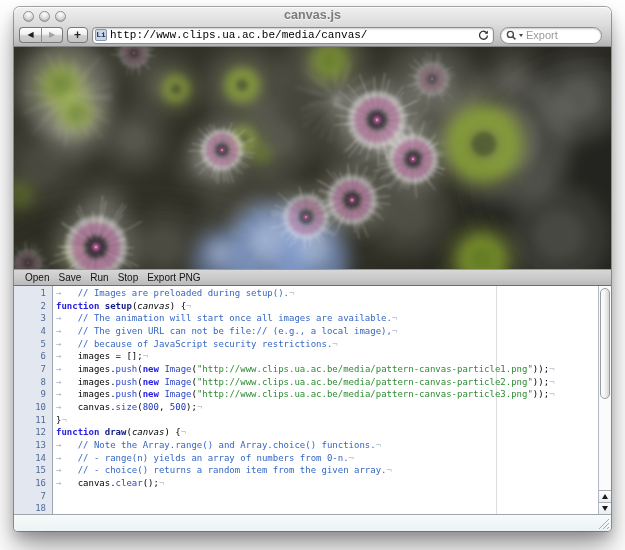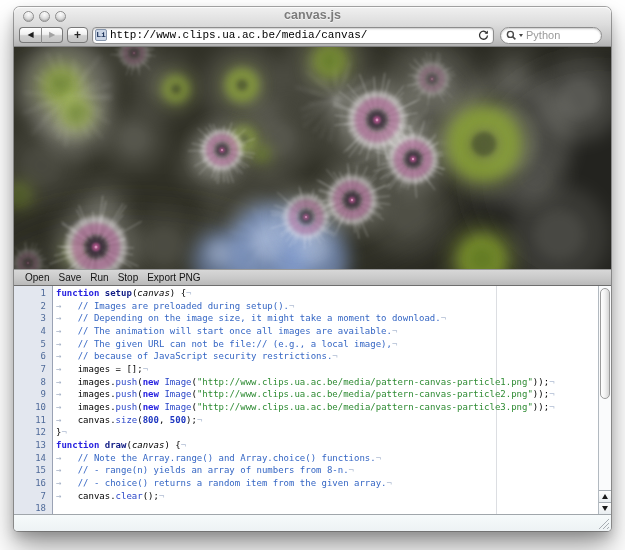--- a/index.html
+++ b/index.html
@@ -57,21 +57,21 @@
   .gutter div{height:12.666px;}
   .codepane{flex:1 1 auto;position:relative;overflow:hidden;padding:1px 0 0 3px;}
   .marginline{position:absolute;left:443px;top:0;bottom:0;width:1px;background:#dcdee2;}
   .codeline{height:12.666px;white-space:pre;position:relative;}
   .tab-arrow{display:inline-block;width:21.67px;color:#a8b4c8;}
   .tok-k{color:#2822e0;font-weight:bold;}
   .tok-d{color:#101c85;font-weight:bold;}
   .tok-f{color:#2a46c8;font-weight:normal;}
   .tok-c{color:#3566c4;}
   .tok-s{color:#2e8b33;}
-  .tok-n{color:#1c35c0;font-weight:bold;}
+  .tok-n{color:#1c35c0;font-weight:normal;}
   .tok-p{color:#000;}
   .tok-i{color:#000;font-style:italic;}
   .tok-m{color:#b0bdd3;}
   
   .vscroll{flex:0 0 13px;width:13px;position:relative;background:#fafbfc;border-left:1px solid #b2b9c0;box-sizing:border-box;}
   .vthumb{position:absolute;left:1px;right:1px;top:2px;height:111px;border:1px solid #9b9b9b;border-radius:6px;
     box-sizing:border-box;background:linear-gradient(to right,#ffffff 0%,#f2f2f2 50%,#d5d5d5 100%);}
   .varrows{position:absolute;left:0;right:0;bottom:0;}
   .varrow{height:11px;border-top:1px solid #a6adb4;background:linear-gradient(to bottom,#fdfdfd,#e9eef1);
     display:flex;align-items:center;justify-content:center;}
@@ -115,21 +115,21 @@
               <path d="M9.9 0.6 L9.9 3.8 L6.7 3.8 Z" fill="#333"></path>
             </svg>
           </div>
         </div>
         <div class="searchfield">
           <svg width="11" height="11" viewBox="0 0 11 11">
             <circle cx="4.4" cy="4.4" r="3" fill="none" stroke="#4a4a4a" stroke-width="1.4"></circle>
             <line x1="6.6" y1="6.6" x2="9.4" y2="9.4" stroke="#4a4a4a" stroke-width="1.5"></line>
           </svg>
           <span class="caret"></span>
-          <span class="searchtext">Python</span>
+          <span class="searchtext">Export</span>
         </div>
       </div>
     </div>
     <div class="artwrap">
       <svg id="art" width="597" height="222" viewBox="0 0 597 222">
           <defs>
             <filter id="b1" x="-80%" y="-80%" width="260%" height="260%">
               <feGaussianBlur stdDeviation="1"></feGaussianBlur>
             </filter>
             <filter id="b2" x="-80%" y="-80%" width="260%" height="260%">
@@ -380,35 +380,34 @@
           <div>12</div>
           <div>13</div>
           <div>14</div>
           <div>15</div>
           <div>16</div>
           <div>7</div>
           <div>18</div>
         </div>
       <div class="codepane" id="codepane">
         <div class="marginline"></div>
-      <div class="codeline"><span class="tok-k">function</span><span class="tok-p"> </span><span class="tok-d">setup</span><span class="tok-p">(</span><span class="tok-i">canvas</span><span class="tok-p">) {</span><span class="tok-m">¬</span></div>
-          <div class="codeline"><span class="tab-arrow">→</span><span class="tok-c">// Images are preloaded during setup().</span><span class="tok-m">¬</span></div>
-          <div class="codeline"><span class="tab-arrow">→</span><span class="tok-c">// Depending on the image size, it might take a moment to download.</span><span class="tok-m">¬</span></div>
+      <div class="codeline"><span class="tab-arrow">→</span><span class="tok-c">// Images are preloaded during setup().</span><span class="tok-m">¬</span></div>
+          <div class="codeline"><span class="tok-k">function</span><span class="tok-p"> </span><span class="tok-d">setup</span><span class="tok-p">(</span><span class="tok-i">canvas</span><span class="tok-p">) {</span><span class="tok-m">¬</span></div>
           <div class="codeline"><span class="tab-arrow">→</span><span class="tok-c">// The animation will start once all images are available.</span><span class="tok-m">¬</span></div>
           <div class="codeline"><span class="tab-arrow">→</span><span class="tok-c">// The given URL can not be file:// (e.g., a local image),</span><span class="tok-m">¬</span></div>
           <div class="codeline"><span class="tab-arrow">→</span><span class="tok-c">// because of JavaScript security restrictions.</span><span class="tok-m">¬</span></div>
           <div class="codeline"><span class="tab-arrow">→</span><span class="tok-p">images = [];</span><span class="tok-m">¬</span></div>
           <div class="codeline"><span class="tab-arrow">→</span><span class="tok-p">images.</span><span class="tok-f">push</span><span class="tok-p">(</span><span class="tok-k">new</span><span class="tok-p"> </span><span class="tok-f">Image</span><span class="tok-p">(</span><span class="tok-s">"http://www.clips.ua.ac.be/media/pattern-canvas-particle1.png"</span><span class="tok-p">));</span><span class="tok-m">¬</span></div>
           <div class="codeline"><span class="tab-arrow">→</span><span class="tok-p">images.</span><span class="tok-f">push</span><span class="tok-p">(</span><span class="tok-k">new</span><span class="tok-p"> </span><span class="tok-f">Image</span><span class="tok-p">(</span><span class="tok-s">"http://www.clips.ua.ac.be/media/pattern-canvas-particle2.png"</span><span class="tok-p">));</span><span class="tok-m">¬</span></div>
           <div class="codeline"><span class="tab-arrow">→</span><span class="tok-p">images.</span><span class="tok-f">push</span><span class="tok-p">(</span><span class="tok-k">new</span><span class="tok-p"> </span><span class="tok-f">Image</span><span class="tok-p">(</span><span class="tok-s">"http://www.clips.ua.ac.be/media/pattern-canvas-particle3.png"</span><span class="tok-p">));</span><span class="tok-m">¬</span></div>
           <div class="codeline"><span class="tab-arrow">→</span><span class="tok-p">canvas.</span><span class="tok-f">size</span><span class="tok-p">(</span><span class="tok-n">800</span><span class="tok-p">, </span><span class="tok-n">500</span><span class="tok-p">);</span><span class="tok-m">¬</span></div>
           <div class="codeline"><span class="tok-p">}</span><span class="tok-m">¬</span></div>
           <div class="codeline"><span class="tok-k">function</span><span class="tok-p"> </span><span class="tok-d">draw</span><span class="tok-p">(</span><span class="tok-i">canvas</span><span class="tok-p">) {</span><span class="tok-m">¬</span></div>
           <div class="codeline"><span class="tab-arrow">→</span><span class="tok-c">// Note the Array.range() and Array.choice() functions.</span><span class="tok-m">¬</span></div>
-          <div class="codeline"><span class="tab-arrow">→</span><span class="tok-c">// - range(n) yields an array of numbers from 8-n.</span><span class="tok-m">¬</span></div>
+          <div class="codeline"><span class="tab-arrow">→</span><span class="tok-c">// - range(n) yields an array of numbers from 0-n.</span><span class="tok-m">¬</span></div>
           <div class="codeline"><span class="tab-arrow">→</span><span class="tok-c">// - choice() returns a random item from the given array.</span><span class="tok-m">¬</span></div>
           <div class="codeline"><span class="tab-arrow">→</span><span class="tok-p">canvas.</span><span class="tok-f">clear</span><span class="tok-p">();</span><span class="tok-m">¬</span></div>
         </div>
       <div class="vscroll">
         <div class="vthumb"></div>
         <div class="varrows">
           <div class="varrow">
               <span class="tri-up"></span>
             </div>
           <div class="varrow">

